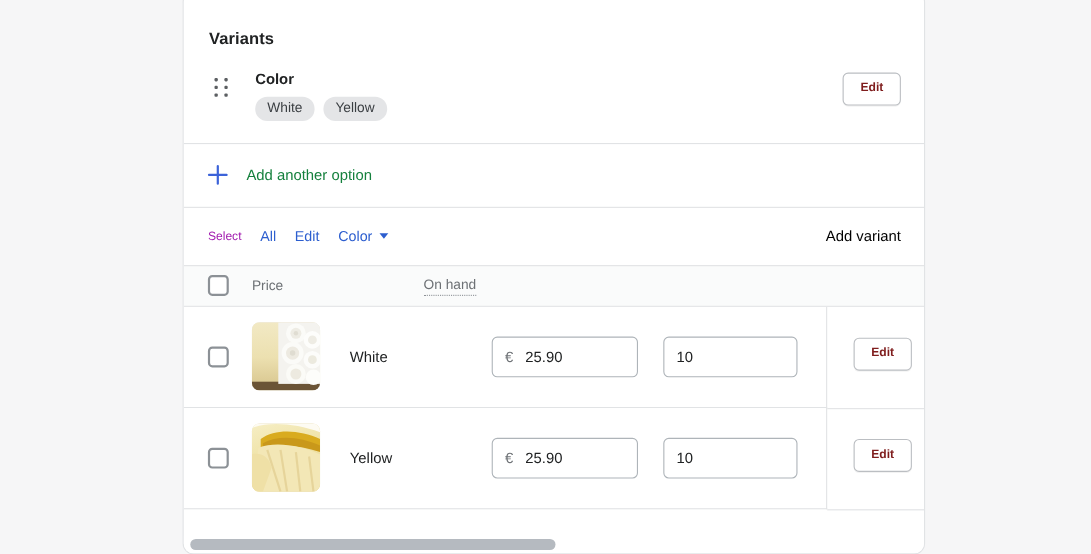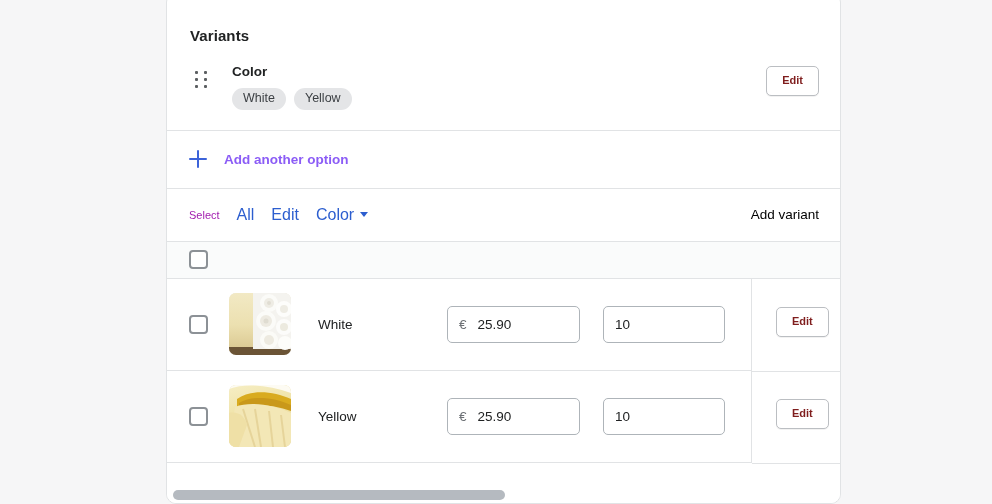--- a/index.html
+++ b/index.html
@@ -118,40 +118,40 @@
   }
   .plus-icon::before, .plus-icon::after {
     content: "";
     position: absolute;
     background: #3c63d9;
     border-radius: 1px;
   }
   .plus-icon::before { left: 0; top: 8px; width: 18px; height: 2px; }
   .plus-icon::after  { top: 0; left: 8px; height: 18px; width: 2px; }
   .add-option-label {
-    color: #8b5cf6;
+    color: #15803d;
     font-size: 13.5px;
-    font-weight: bold;
+    font-weight: normal;
   }
 
   
   .select-bar {
     display: flex;
     align-items: center;
     padding: 14px 21px 14px 22px;
     min-height: 52px;
   }
   .select-label {
     color: #a21caf;
     font-size: 11px;
     margin-right: 17px;
   }
   .select-link {
     color: #2c5ecf;
-    font-size: 16px;
+    font-size: 13px;
     margin-right: 17px;
     cursor: pointer;
   }
   .select-link.with-caret { display: inline-flex; align-items: center; gap: 6px; }
   .caret {
     width: 0; height: 0;
     border-left: 4.5px solid transparent;
     border-right: 4.5px solid transparent;
     border-top: 5px solid #2c5ecf;
     display: inline-block;
@@ -328,20 +328,26 @@
       </span>
       <span class="spacer"></span>
       <span class="add-variant-link">Add variant</span>
     </div>
 
     <div class="table-wrap">
 
       <div class="tbl-header">
         <div class="col-check">
           <span class="checkbox"></span>
+        </div>
+        <div class="col-price">
+          <span class="th">Price</span>
+        </div>
+        <div class="col-onhand">
+          <span class="th th-onhand">On hand</span>
         </div>
         <div class="col-action"></div>
       </div>
 
       <div class="tbl-row">
         <div class="col-check">
           <span class="checkbox"></span>
         </div>
         <div class="col-variant">
           <span class="thumb">

